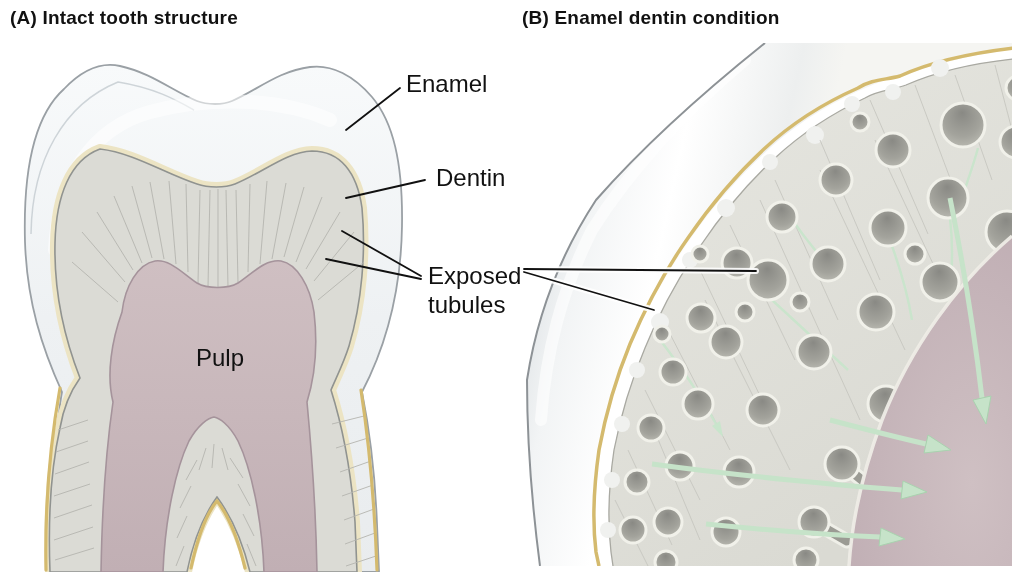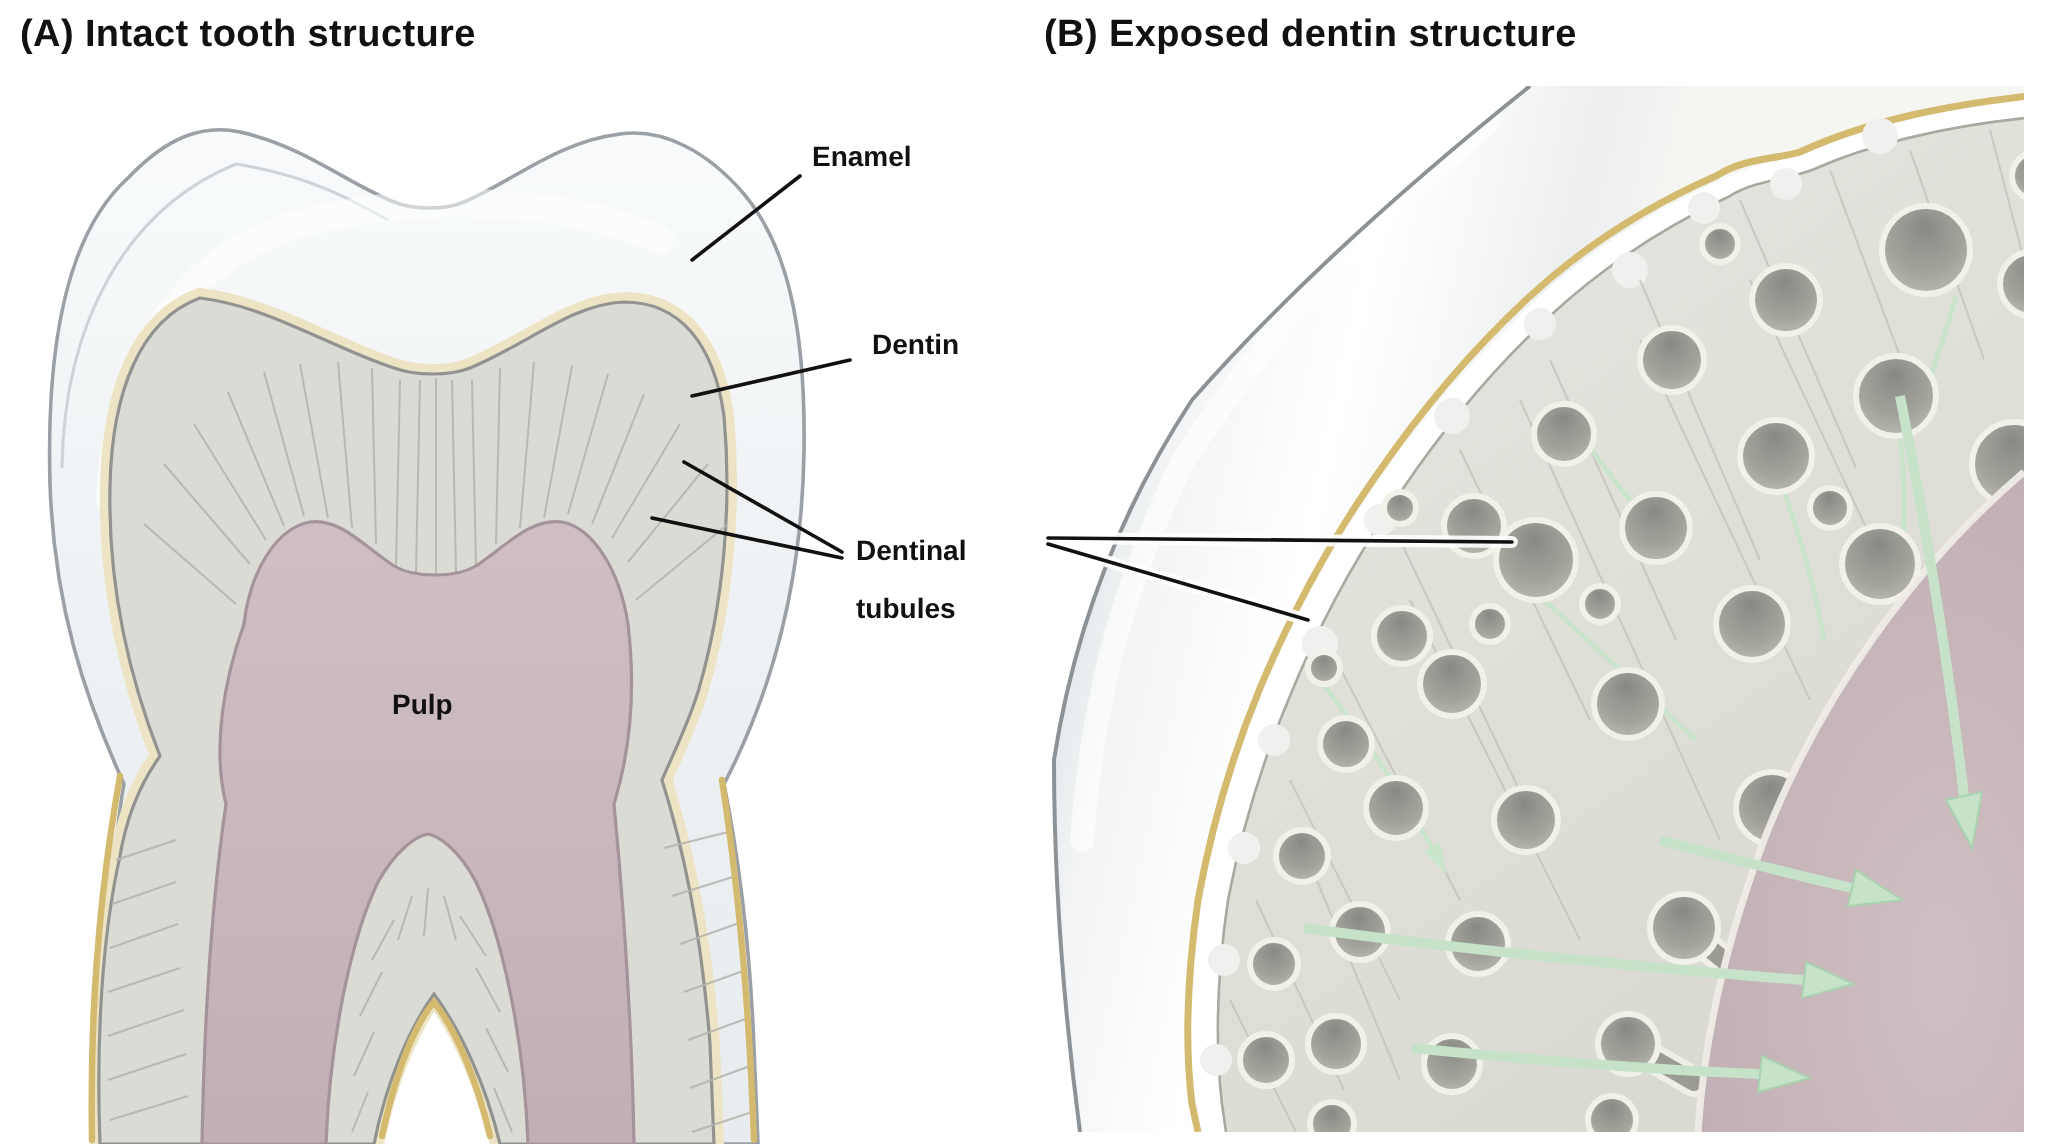--- a/index.html
+++ b/index.html
@@ -1,21 +1,21 @@
 <!DOCTYPE html>
 <html><head>
 <meta charset="utf-8">
 <style>
   html,body{margin:0;padding:0;background:#fff;}
   .stage{position:relative;width:1024px;height:572px;background:#ffffff;overflow:hidden;
          font-family:"Liberation Sans",sans-serif;}
   .stage svg{position:absolute;left:0;top:0;}
   .txt{position:absolute;color:#111;white-space:nowrap;}
   .title{font-size:19px;font-weight:bold;letter-spacing:.2px;}
-  .lbl{font-size:14px;font-weight:bold;}
+  .lbl{font-size:24px;}
   #titleA{left:10px;top:7px;}
   #titleB{left:522px;top:7px;}
   #lblEnamel{left:406px;top:70px;}
   #lblDentin{left:436px;top:164px;}
   #lblDT{left:428px;top:261px;line-height:29px;}
   #lblPulp{left:196px;top:344px;}
 </style>
 </head>
 <body>
 
@@ -236,22 +236,22 @@
       <path d="M425,180 L346,198"></path>
       <path d="M421,276 L342,231"></path>
       <path d="M421,279 L326,259"></path>
       <path d="M524,269 L756,271"></path>
       <path d="M524,272 L654,310"></path>
     </g>
   </g>
 </svg>
 
 <div id="titleA" class="txt title">(A) Intact tooth structure</div>
-<div id="titleB" class="txt title">(B) Exposed dentin structure</div>
+<div id="titleB" class="txt title">(B) Enamel dentin condition</div>
 <div id="lblEnamel" class="txt lbl">Enamel</div>
 <div id="lblDentin" class="txt lbl">Dentin</div>
 <div id="lblDT" class="txt lbl">
-  <div>Dentinal</div>
+  <div>Exposed</div>
   <div>tubules</div>
 </div>
 <div id="lblPulp" class="txt lbl">Pulp</div>
 
 </div>
 
 </body></html>

